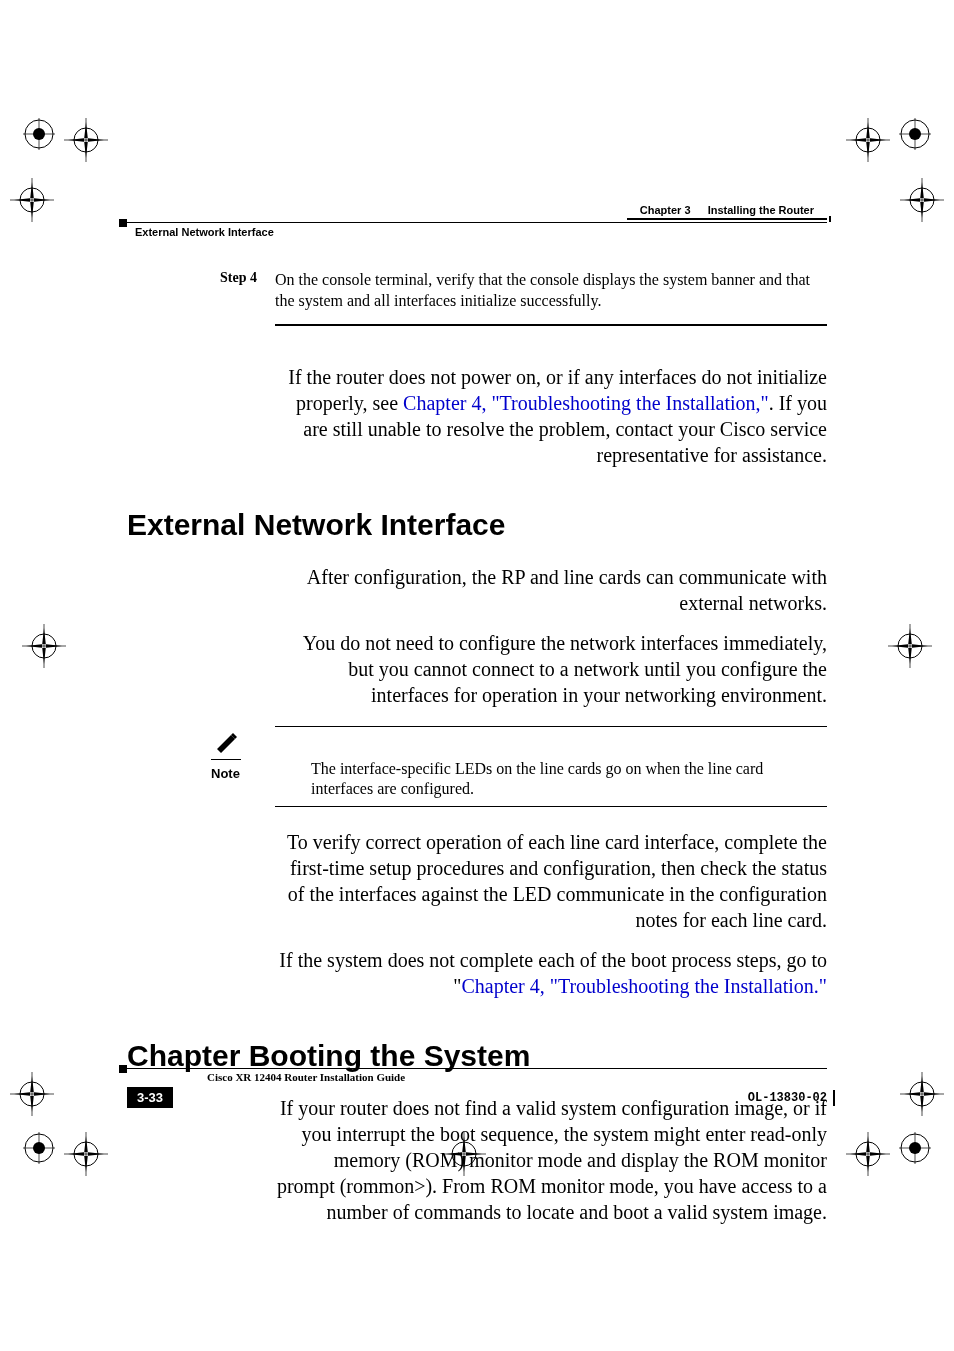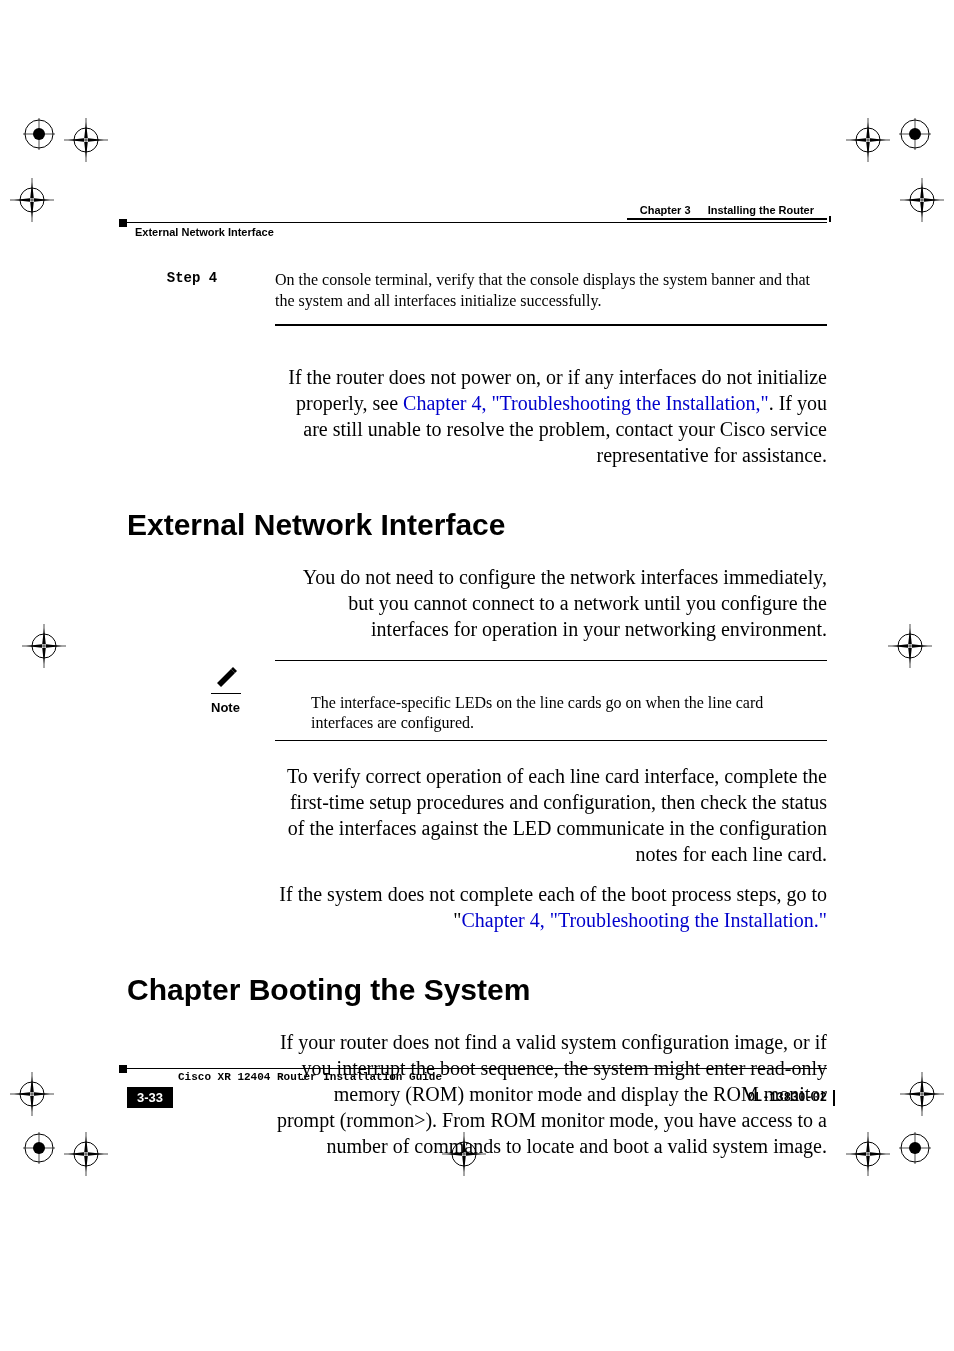--- a/index.html
+++ b/index.html
@@ -82,23 +82,23 @@
       font-size: 11px;
       font-weight: bold;
     }
     .step-row {
       display: flex;
       margin-top: 30px;
       margin-bottom: 8px;
     }
     .step-label {
       width: 148px;
-      text-align: center;
+      text-align: right;
       padding-right: 18px;
-      font-family: Liberation Mono, monospace;
+      font-family: Liberation Serif, serif;
       font-size: 14px;
       font-weight: bold;
     }
     .step-text {
       flex: 1;
       font-size: 16px;
       line-height: 1.3;
     }
     .heavy-rule {
       margin-left: 148px;
@@ -184,24 +184,24 @@
     }
     .footer-rule-block {
       position: absolute;
       left: -8px;
       top: -3px;
       width: 8px;
       height: 8px;
       background: #000;
     }
     .footer-title {
-      font-family: Liberation Mono, monospace;
+      font-family: Liberation Serif, serif;
       font-size: 11px;
       font-weight: bold;
-      margin-left: 51px;
+      margin-left: 80px;
     }
     .footer-bottom {
       display: flex;
       justify-content: space-between;
       align-items: center;
       margin-top: 4px;
     }
     .page-num-box {
       background: #000000;
       color: #fff;
@@ -353,20 +353,21 @@
     <div class="step-text">On the console terminal, verify that the console displays the system banner and that the system and all interfaces initialize successfully.</div>
   </div>
   <div class="heavy-rule"></div>
 
   <div class="body-para">
     <span>If the router does not power on, or if any interfaces do not initialize properly, see </span><span class="link">Chapter 4, "Troubleshooting the Installation,"</span><span>. If you are still unable to resolve the problem, contact your Cisco service representative for assistance.</span>
   </div>
 
   <div class="h1">External Network Interface</div>
 
+  <div class="body-para">After configuration, the RP and line cards can communicate with external networks.</div>
   <div class="body-para">You do not need to configure the network interfaces immediately, but you cannot connect to a network until you configure the interfaces for operation in your networking environment.</div>
 
   <div class="note-block">
     <div class="note-rule"></div>
     <div class="note-row">
       <div class="note-icon-col">
         <span class="note-icon">
           <svg width="24" height="20" viewBox="0 0 24 20">
               <path d="M2 16 L16 2 L20 6 L6 20 L2 20 Z M2 16 L2 20 L6 20" fill="#000"></path>
               <path d="M16 2 L20 6 L22 4 L18 0 Z" fill="#000"></path>

